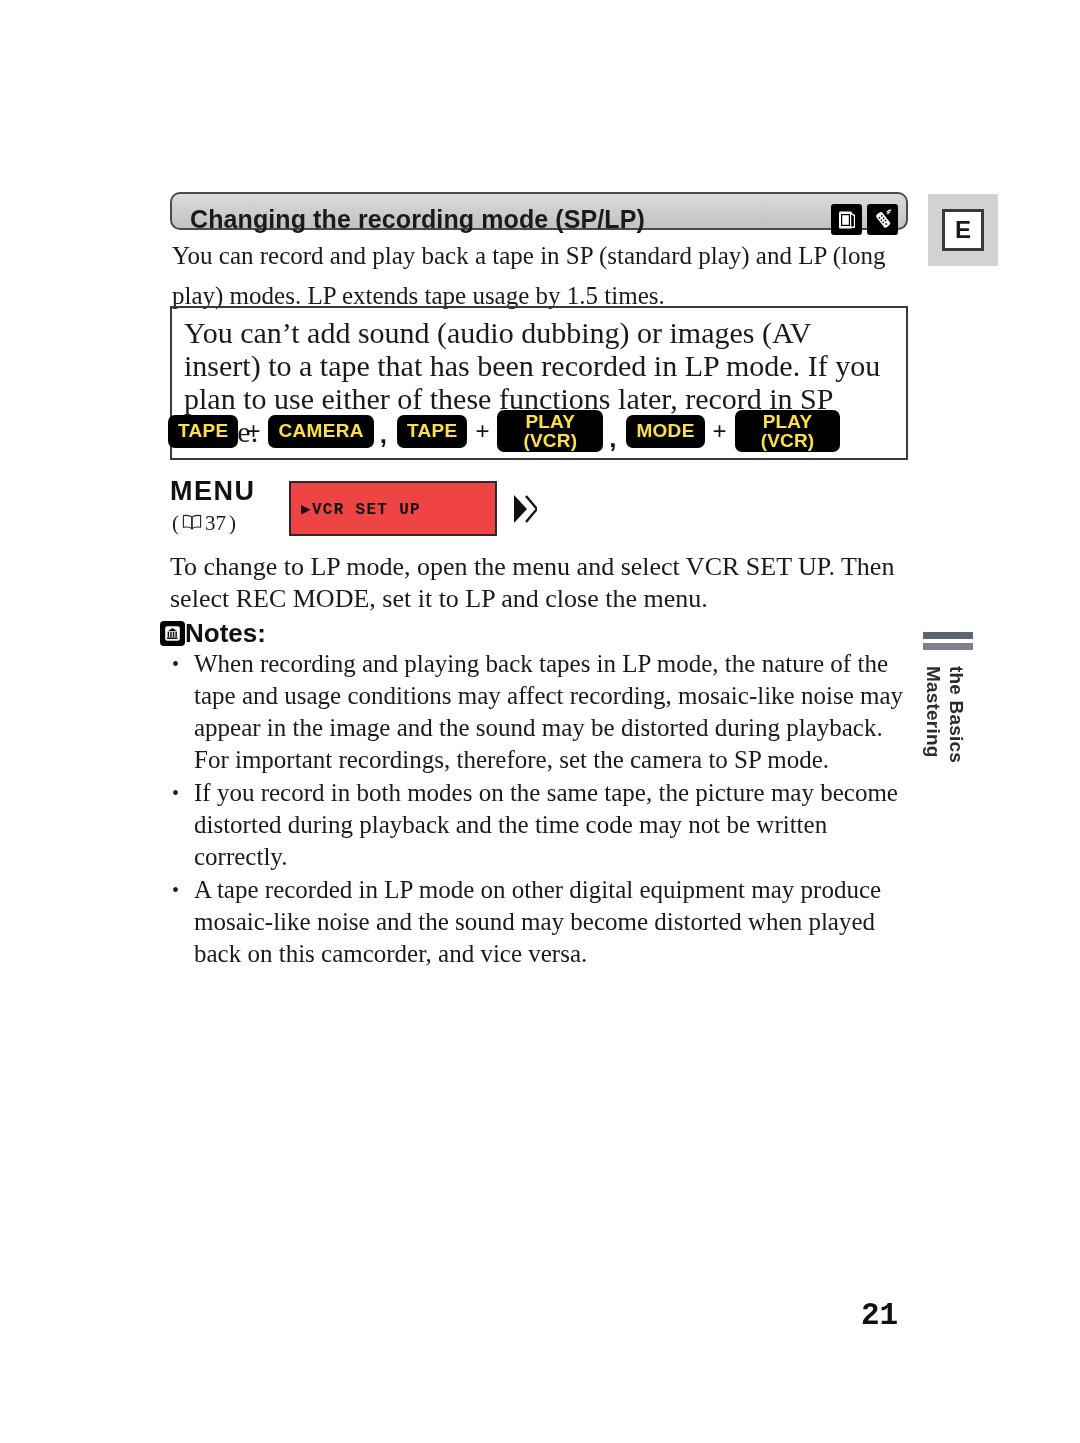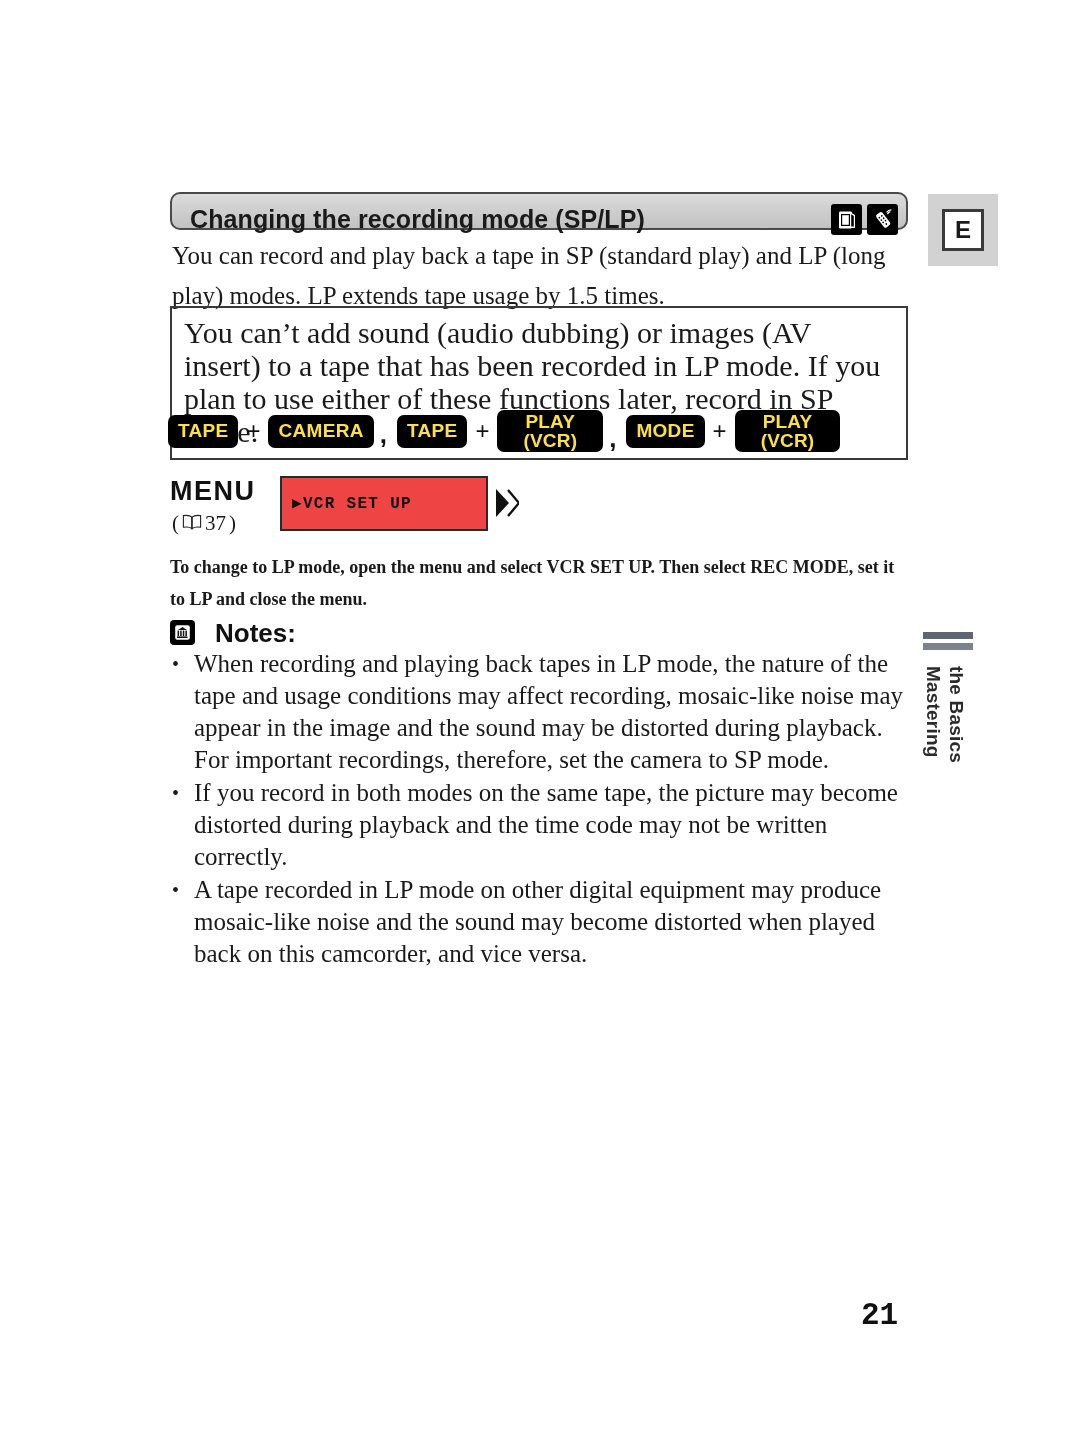--- a/index.html
+++ b/index.html
@@ -166,21 +166,22 @@
     padding-bottom: 1px;
   }
   .grp { display: flex; align-items: center; }
 
   
   .menu-row {
     position: absolute;
     left: 170px;
     top: 470px;
     display: flex;
-    align-items: center;
+    align-items: flex-end;
+    gap: 9px;
   }
   .menu-label-col {
     width: 110px;
     padding-top: 8px;
   }
   .menu-label {
     font-family: "Liberation Sans", sans-serif;
     font-weight: bold;
     font-size: 27px;
     letter-spacing: 1.5px;
@@ -221,32 +222,33 @@
     justify-content: center;
     height: 55px;
   }
 
   
   .instruction {
     position: absolute;
     left: 170px;
     top: 551px;
     width: 740px;
-    font-weight: bold;
-    font-size: 18px;
+    font-weight: normal;
+    font-size: 26px;
     line-height: 32px;
   }
 
   
   .notes-head {
     position: absolute;
-    left: 170px;
+    left: 160px;
     top: 620px;
     display: flex;
-    gap: 20px;
+    align-items: center;
+    gap: 0;
   }
   .notes-icon {
     width: 25px;
     height: 25px;
     background: #000;
     border-radius: 4px;
     display: flex;
     align-items: center;
     justify-content: center;
   }

